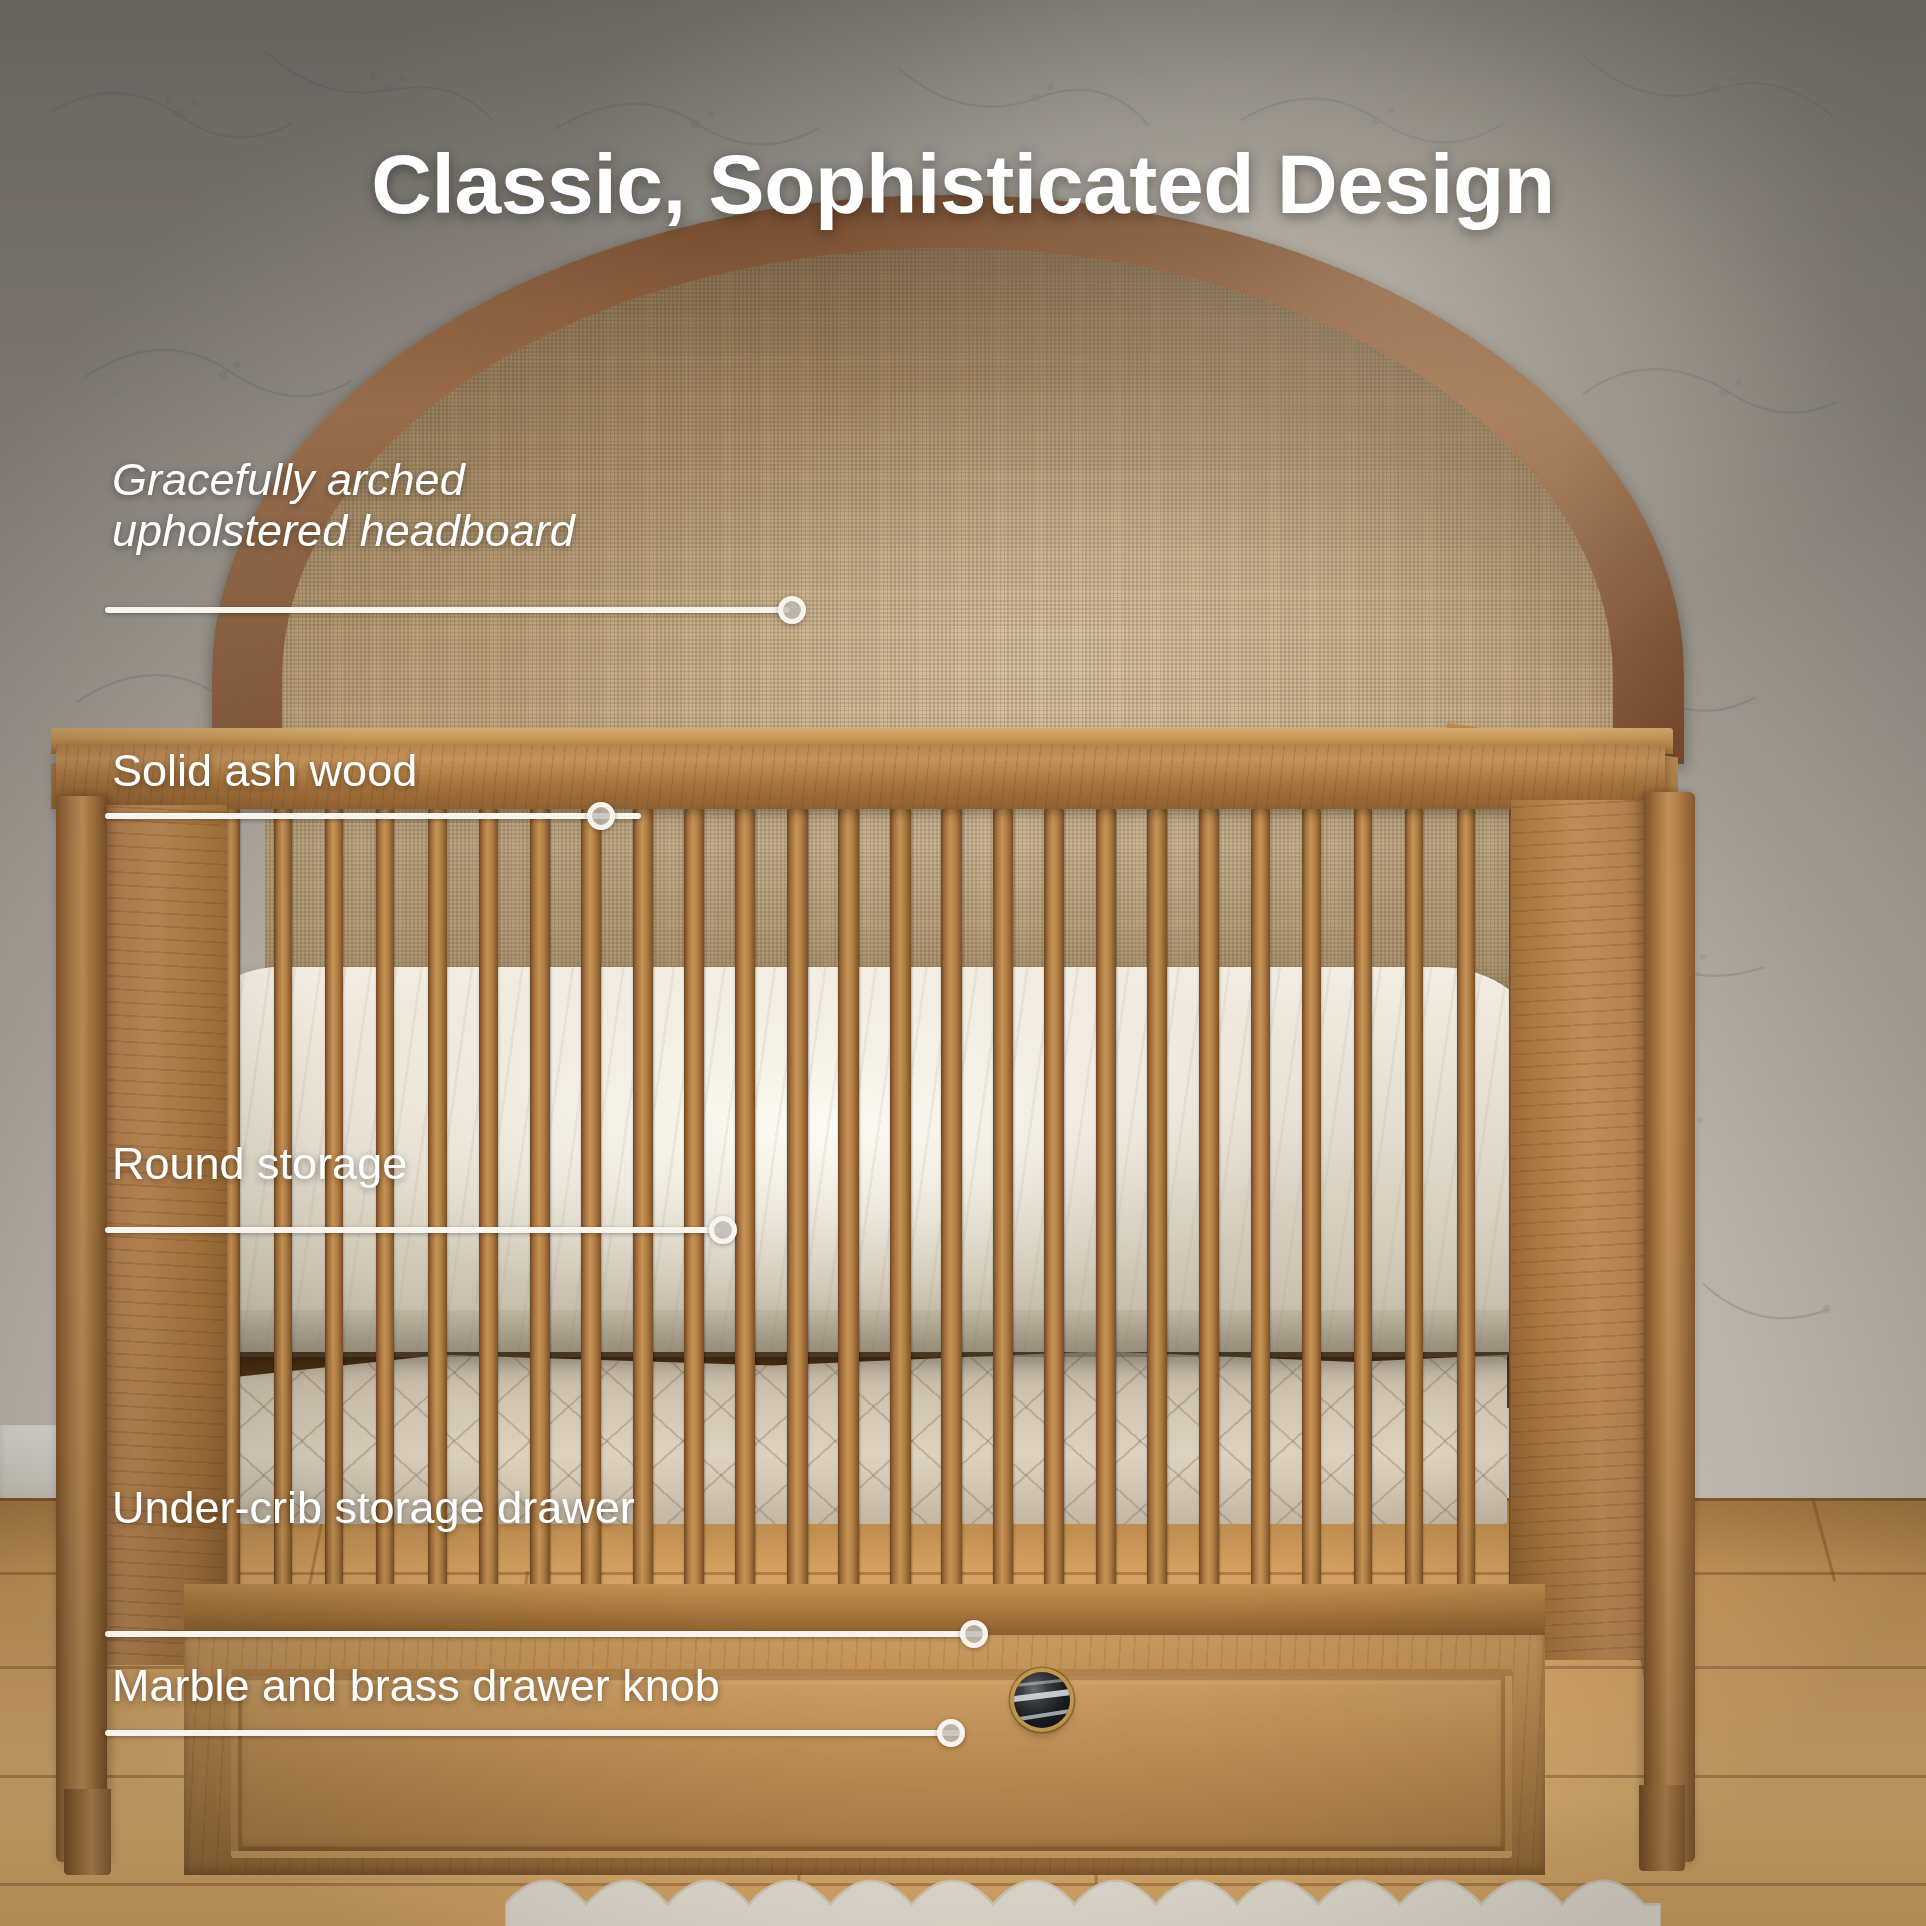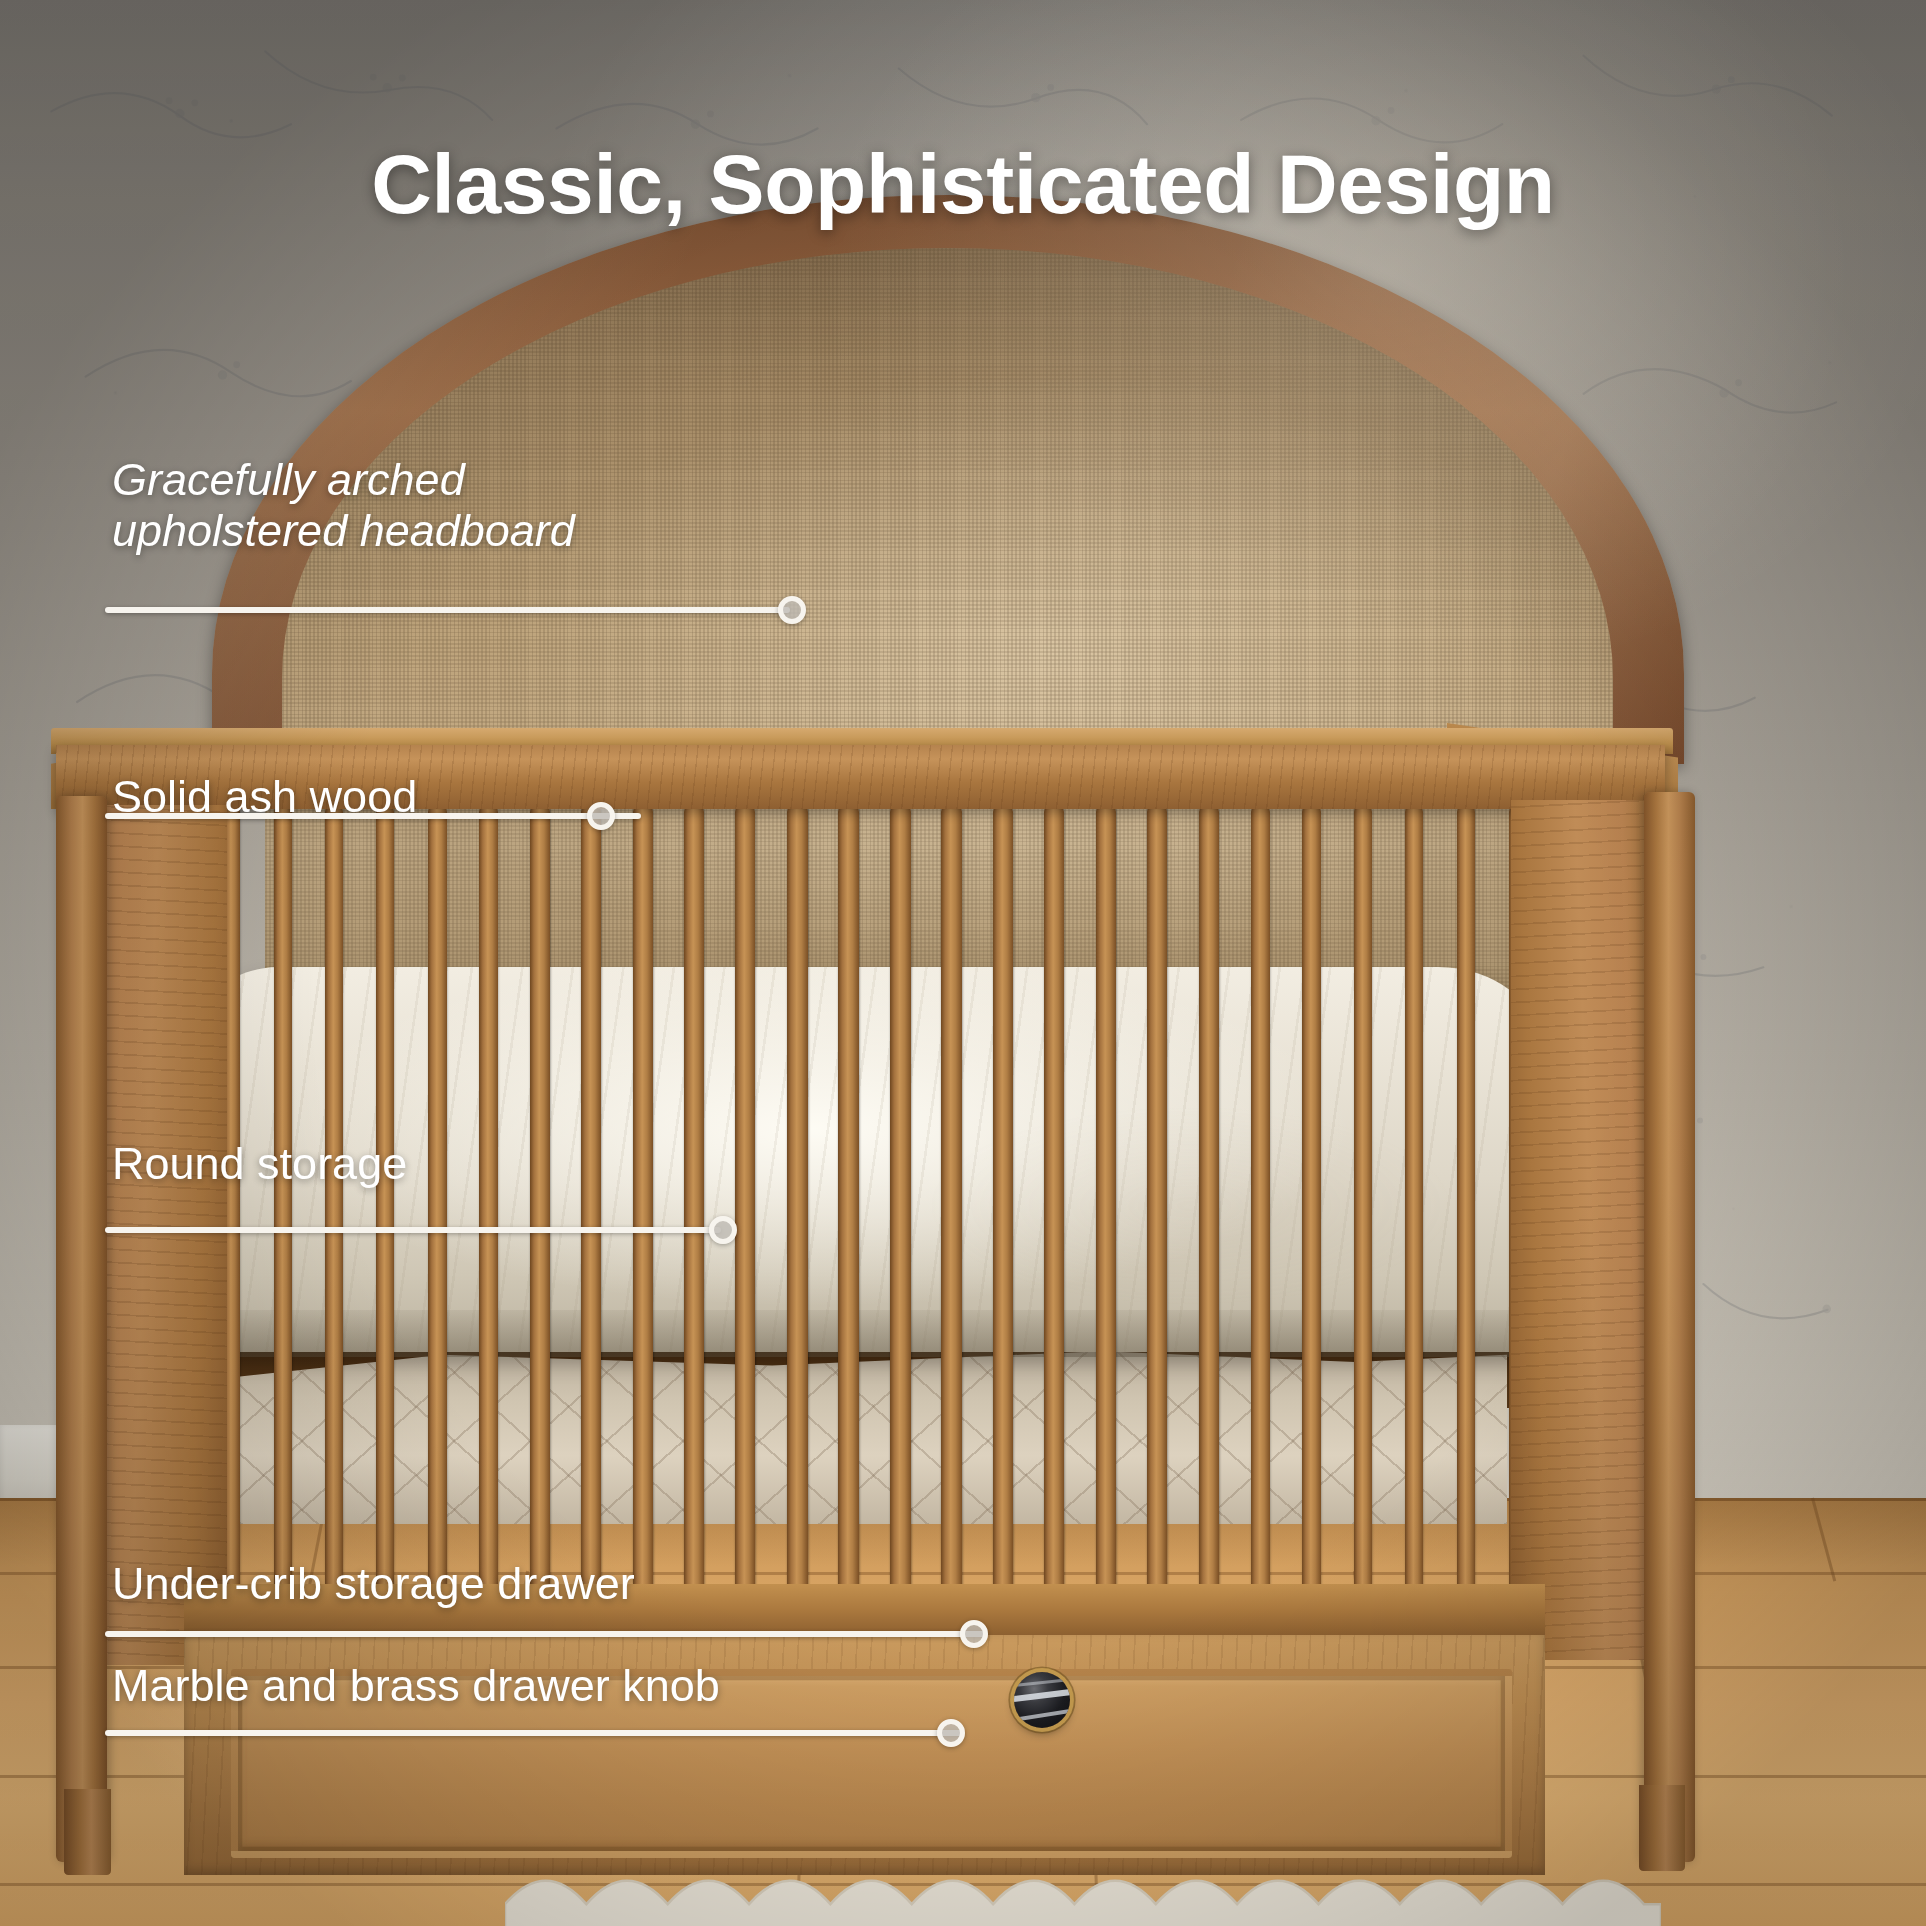--- a/index.html
+++ b/index.html
@@ -463,27 +463,27 @@
 
   <div class="layer" id="light"></div>
 
   <div class="layer" id="title">Classic, Sophisticated Design</div>
 
   <div id="callout-layer">
       <div class="callout-text" style="left: 112px; top: 455px; font-style: italic;">Gracefully arched
 upholstered headboard</div>
       <div class="callout-line" style="left: 105px; top: 607px; width: 685px;"></div>
       <div class="callout-dot" style="left: 778px; top: 596px;"></div>
-      <div class="callout-text" style="left: 112px; top: 746px; margin-top: 26px;">Solid ash wood</div>
+      <div class="callout-text" style="left: 112px; top: 746px;">Solid ash wood</div>
       <div class="callout-line" style="left: 105px; top: 813px; width: 536px;"></div>
       <div class="callout-dot" style="left: 587px; top: 802px;"></div>
       <div class="callout-text" style="left: 112px; top: 1139px;">Round storage</div>
       <div class="callout-line" style="left: 105px; top: 1227px; width: 616px;"></div>
       <div class="callout-dot" style="left: 709px; top: 1216px;"></div>
-      <div class="callout-text" style="left: 112px; top: 1559px; text-align: center;">Under-crib storage drawer</div>
+      <div class="callout-text" style="left: 112px; top: 1483px; text-align: center;">Under-crib storage drawer</div>
       <div class="callout-line" style="left: 105px; top: 1631px; width: 881px;"></div>
       <div class="callout-dot" style="left: 960px; top: 1620px;"></div>
       <div class="callout-text" style="left: 112px; top: 1661px;">Marble and brass drawer knob</div>
       <div class="callout-line" style="left: 105px; top: 1730px; width: 858px;"></div>
       <div class="callout-dot" style="left: 937px; top: 1719px;"></div>
     </div>
 
 </div>
 
 

